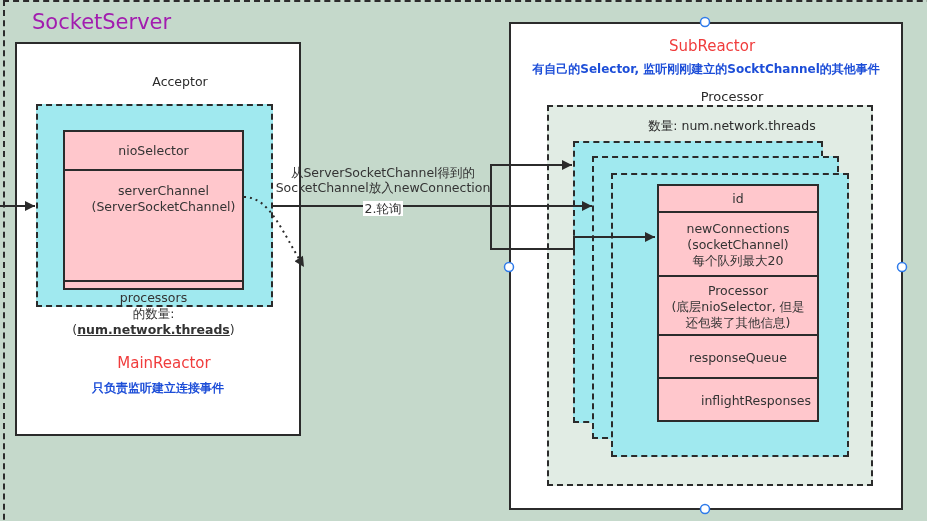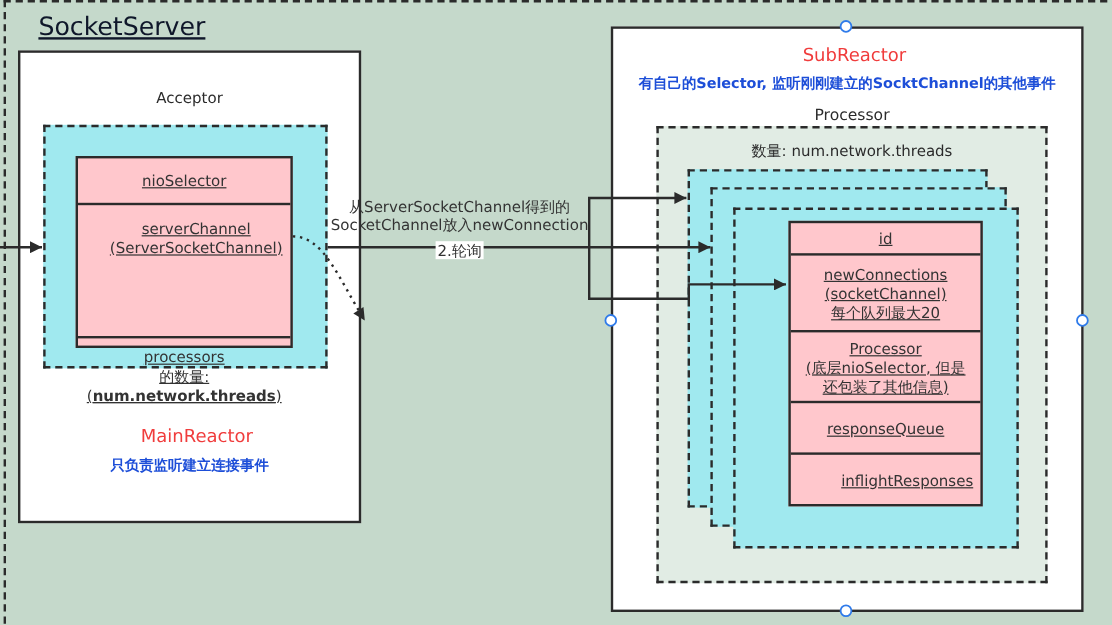--- a/index.html
+++ b/index.html
@@ -1,31 +1,31 @@
 <!DOCTYPE html>
 <html><head>
 <meta charset="utf-8">
 <style>
   html, body { margin: 0; padding: 0; }
   body { width: 927px; height: 521px; overflow: hidden; background: #c5d9cb; font-family: "DejaVu Sans", "Liberation Sans", sans-serif; color: #333; }
   .canvas { position: relative; width: 927px; height: 521px; overflow: hidden; background: #c5d9cb; }
   .abs { position: absolute; box-sizing: border-box; }
   .socket-server { left: 3px; top: 0px; width: 980px; height: 560px; border: 2px dashed #2b2b2b; }
-  .ss-title { left: 32px; top: 10px; font-size: 21px; color: #0f172a; text-decoration: underline; }
+  .ss-title { left: 32px; top: 10px; font-size: 21px; color: #a21caf; }
   .reactor-box { background: #fff; border: 2px solid #2b2b2b; }
   .main-box { left: 15px; top: 42px; width: 286px; height: 394px; }
   .sub-box { left: 509px; top: 22px; width: 394px; height: 488px; }
   .center-text { text-align: center; white-space: nowrap; }
-  .label { font-size: 12.5px; color: #2b2b2b; }
+  .label { font-size: 12.5px; color: #2b2b2b; margin-left: 22px; }
   .red-title { color: #f03c3c; font-size: 15px; padding-left: 12px; }
   .red-sub { color: #1d4ed8; font-size: 12px; font-weight: bold; }
   .cyan-dash { background: #a0e9ef; border: 2px dashed #2b2b2b; }
   .proc-box { left: 547px; top: 105px; width: 326px; height: 381px; background: #e1ece4; border: 2px dashed #2b2b2b; }
   .table { background: #ffc7cc; border: 2px solid #2b2b2b; }
-  .row { position: absolute; left: 0; right: 0; display: flex; flex-direction: column; align-items: center; justify-content: center; font-size: 12.5px; line-height: 16px; color: #333; text-align: center; white-space: nowrap; text-decoration: underline; }
+  .row { position: absolute; left: 0; right: 0; display: flex; flex-direction: column; align-items: center; justify-content: center; font-size: 12.5px; line-height: 16px; color: #333; text-align: center; white-space: nowrap; }
   .row + .row { border-top: 2px solid #2b2b2b; }
   .u { text-decoration: underline; font-weight: bold; }
   svg.overlay { position: absolute; left: 0; top: 0; }
   .flow-text { font-size: 12.5px; color: #333; line-height: 15px; }
   .poll-label { background: #fff; font-size: 12.5px; padding: 0 2px; }
 </style>
 </head>
 <body>
 
 <div class="canvas">

